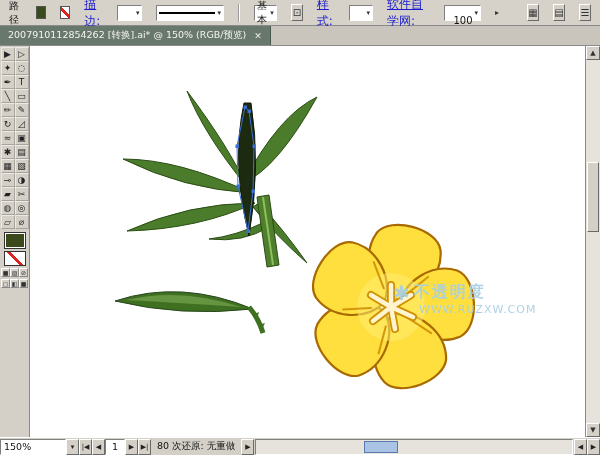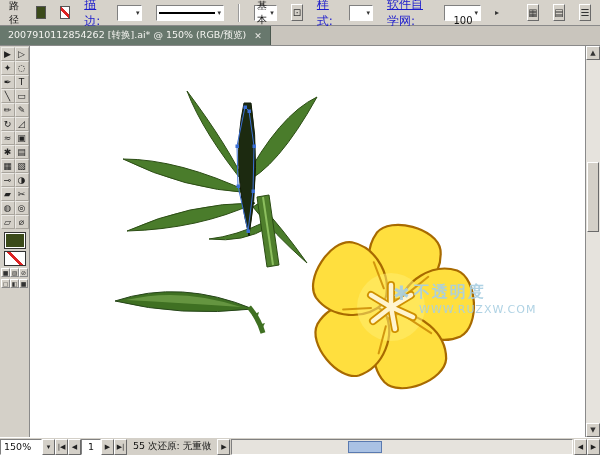--- a/index.html
+++ b/index.html
@@ -68,21 +68,21 @@
     display:flex; flex-direction:column; flex:0 0 auto; }
   .v-scroll .sb-btn { height:14px; font-size:7px; line-height:13px; text-align:center;
     background:#d4d0c8; border:1px solid; border-color:#fff #6a6a6a #6a6a6a #fff; color:#333; }
   .v-track { flex:1; background:#e6e3dd; position:relative; }
   .v-thumb { position:absolute; left:1px; right:1px; top:28%; height:70px;
     background:#d4d0c8; border:1px solid; border-color:#fff #6a6a6a #6a6a6a #fff; }
 
   
   .status-bar { height:18px; background:#d4d0c8; border-top:1px solid #fff;
     display:flex; align-items:center; flex:0 0 auto; }
-  .zoom-box { width:42px; height:16px; background:#fff; border:1px solid;
+  .zoom-box { width:66px; height:16px; background:#fff; border:1px solid;
     border-color:#808080 #fff #fff #808080; font-size:9.5px; line-height:14px;
     padding:0 3px; }
   .sb-mini { width:13px; height:16px; font-size:7px; line-height:14px; text-align:center;
     background:#d4d0c8; border:1px solid; border-color:#fff #6a6a6a #6a6a6a #fff; color:#222; }
   .page-box { width:20px; height:16px; background:#fff; border:1px solid;
     border-color:#808080 #fff #fff #808080; text-align:center; font-size:9.5px; line-height:14px; }
   .status-txt { font-size:9.5px; padding:0 6px; white-space:nowrap; }
   .h-track { flex:1; height:16px; background:#e6e3dd; border:1px solid;
     border-color:#808080 #fff #fff #808080; position:relative; margin:0 1px; }
   .h-thumb { position:absolute; top:1px; bottom:1px; left:34%; width:34px;
@@ -280,21 +280,21 @@
   </div>
 
   <div class="status-bar">
     <div class="zoom-box">150%</div>
     <div class="sb-mini">▾</div>
     <div class="sb-mini">|◀</div>
     <div class="sb-mini">◀</div>
     <div class="page-box">1</div>
     <div class="sb-mini">▶</div>
     <div class="sb-mini">▶|</div>
-    <div class="status-txt">55 次还原: 无重做</div>
+    <div class="status-txt">80 次还原: 无重做</div>
     <div class="sb-mini">▶</div>
     <div class="h-track">
       <div class="h-thumb"></div>
     </div>
     <div class="sb-mini">◀</div>
     <div class="sb-mini">▶</div>
   </div>
 </div>
 
 </body></html>

